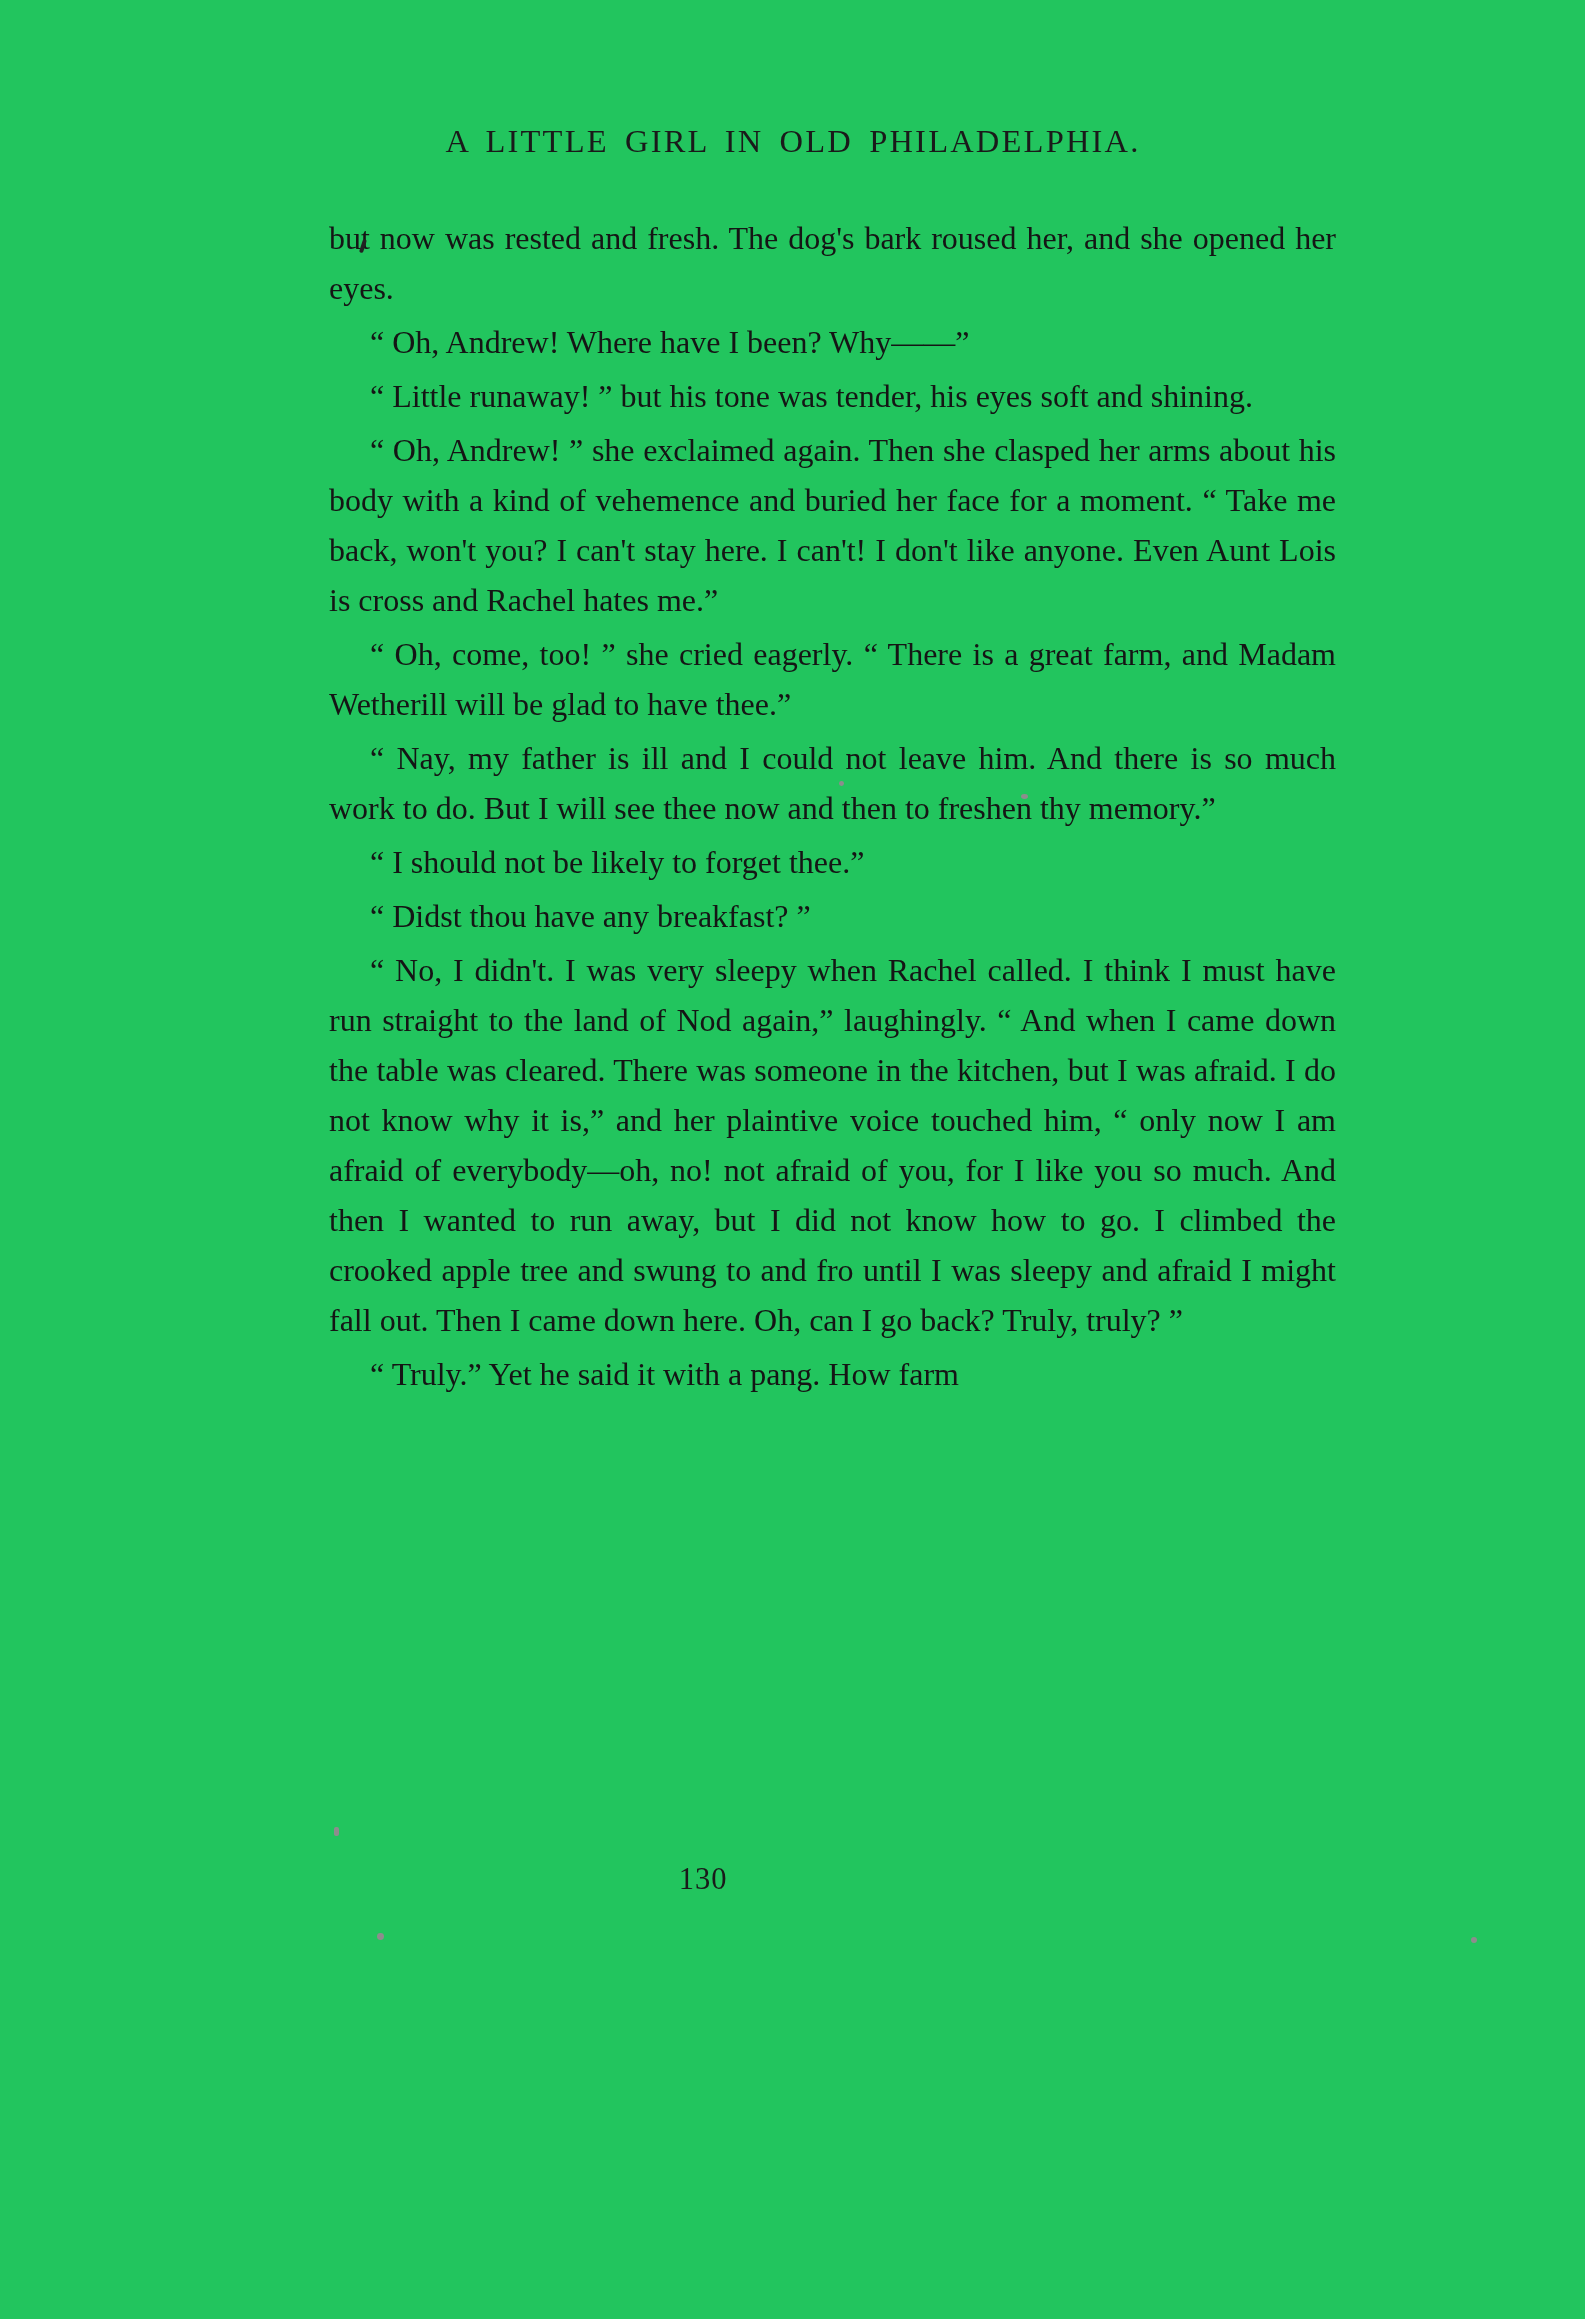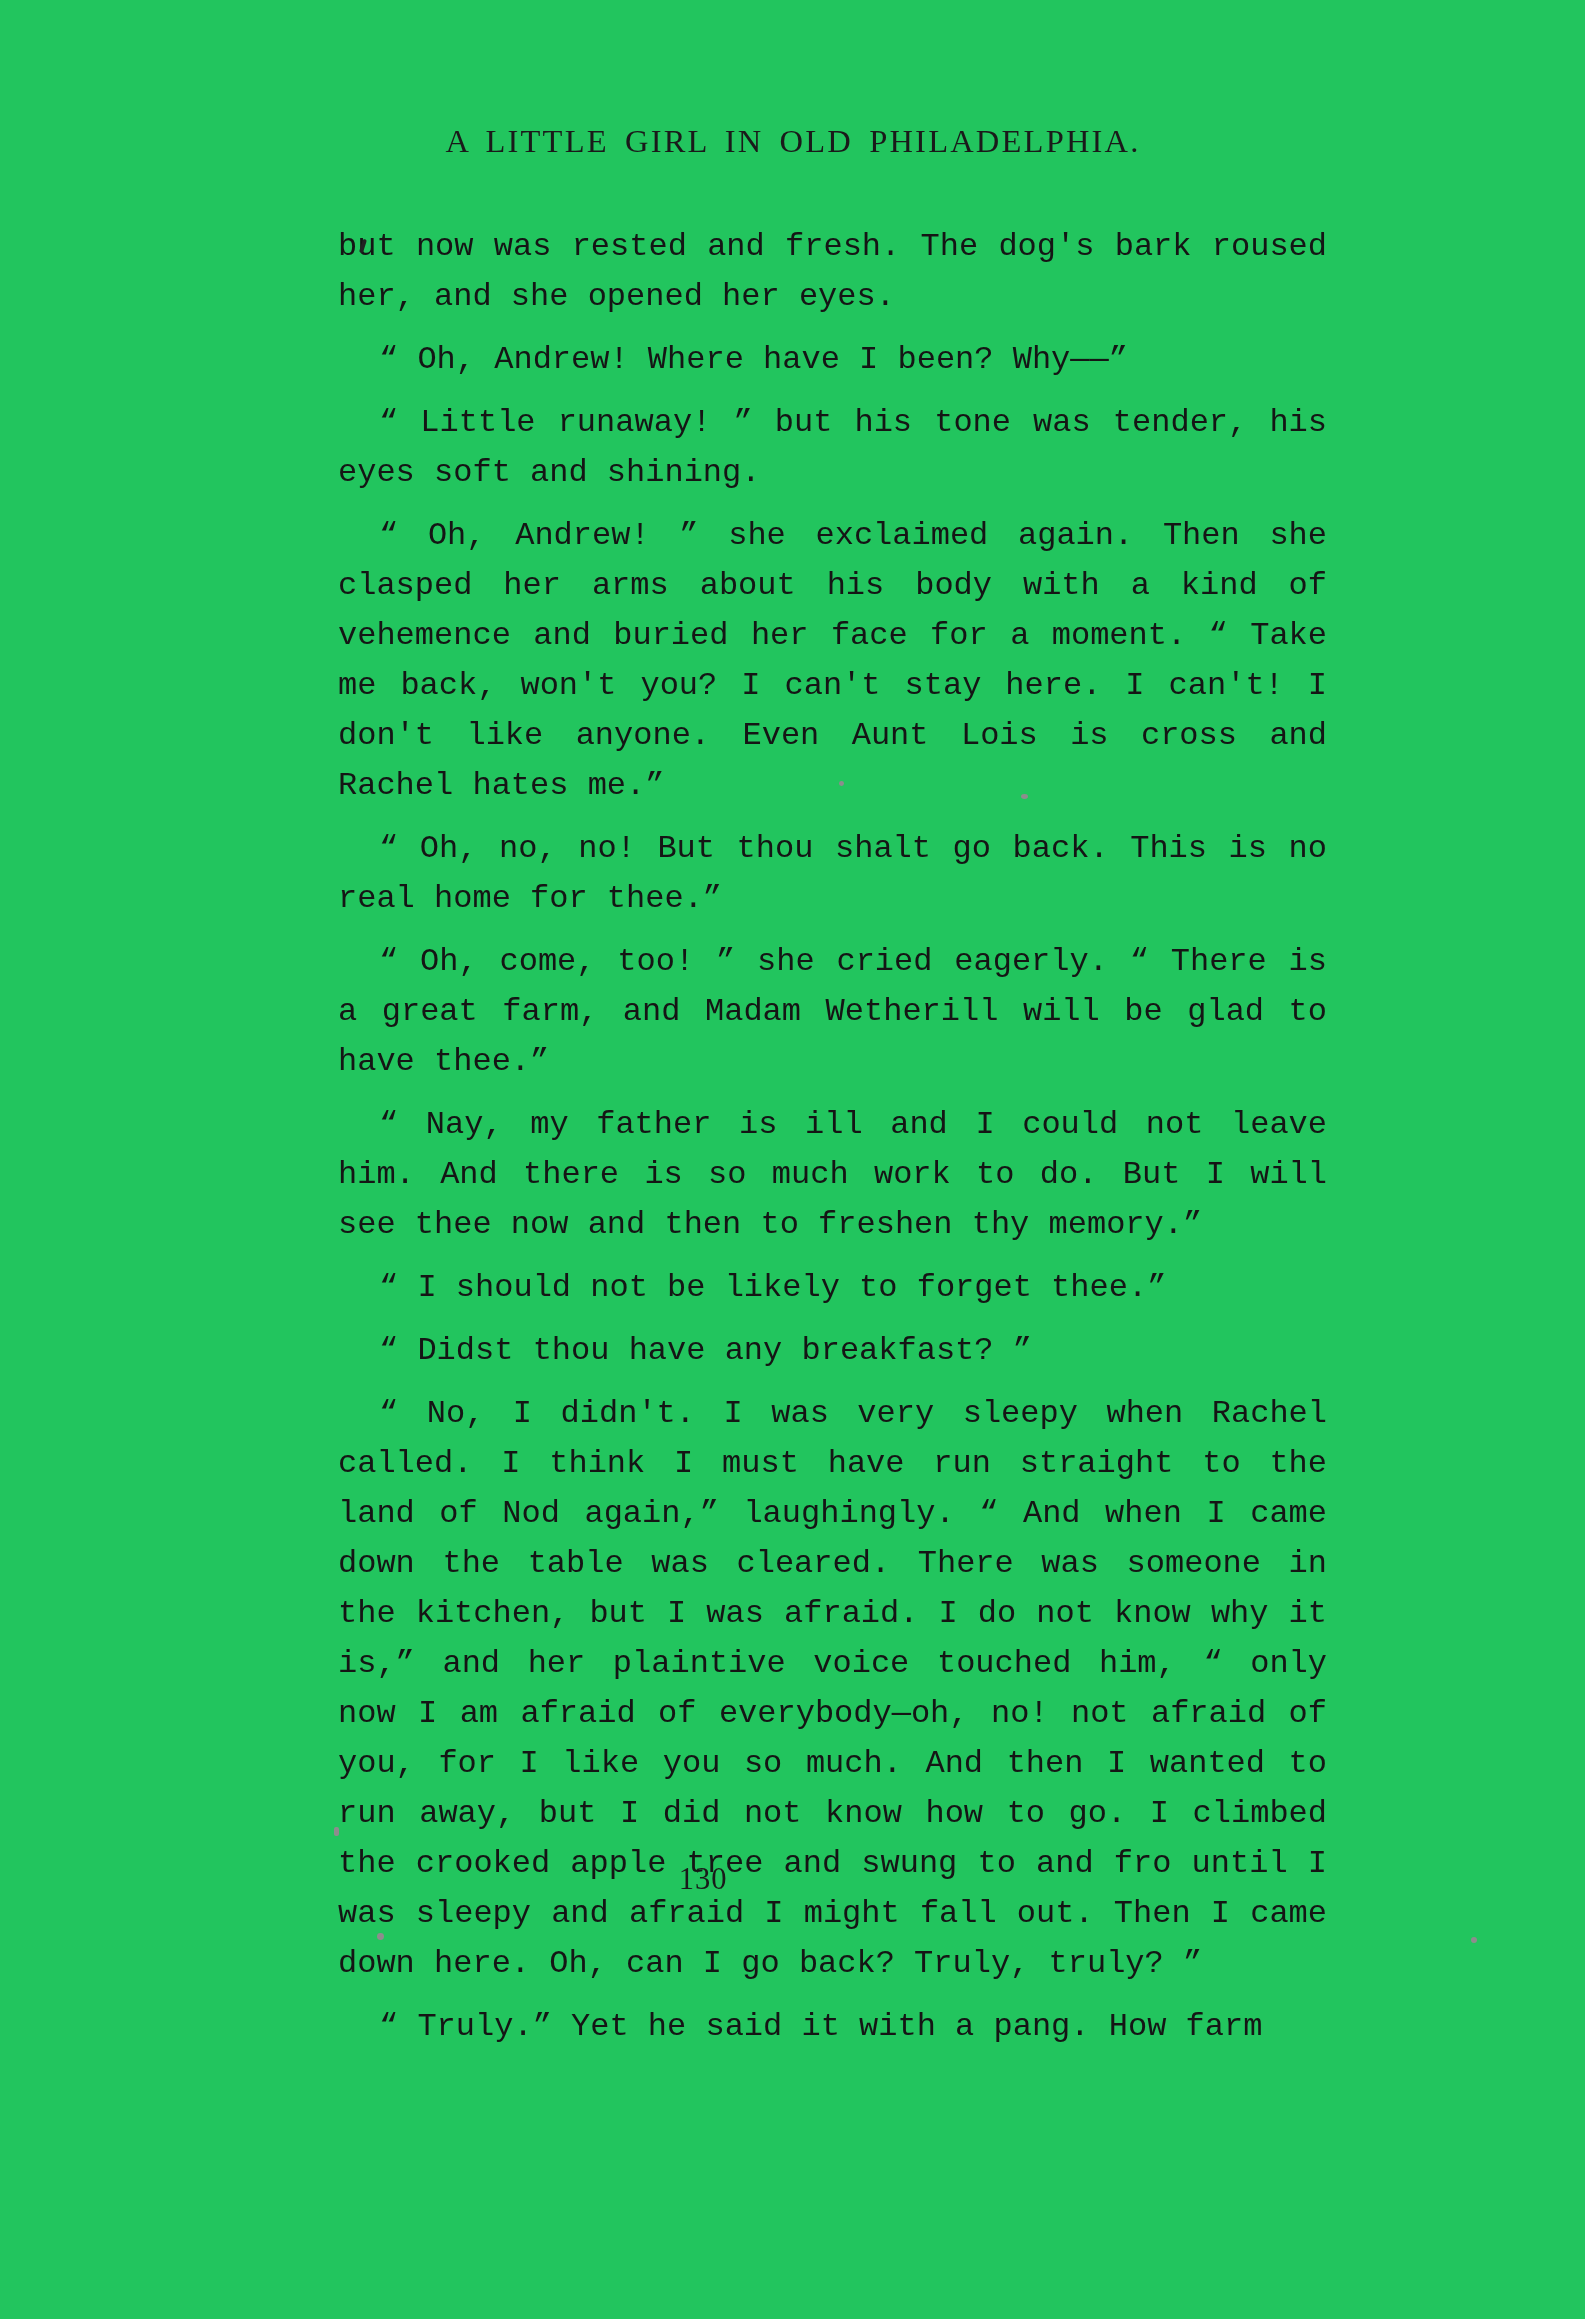--- a/index.html
+++ b/index.html
@@ -39,23 +39,22 @@
     position: absolute;
     left: 325px;
     top: 209px;
     width: 1015px;
     font-size: 32px;
     line-height: 50px;
     text-align: justify;
     color: #151515;
   }
   .textblock p {
-    margin: 13px;
+    margin: 4px;
     text-indent: 0;
-    font-family: Liberation Mono, monospace;
   }
   .textblock p.ind {
     text-indent: 41px;
   }
   .folio {
     position: absolute;
     left: 0;
     top: 1862px;
     width: 1406px;
     text-align: center;
@@ -89,21 +88,20 @@
 
 <div class="page">
 
   <div class="running-head">A LITTLE GIRL IN OLD PHILADELPHIA.</div>
 
   <div class="textblock">
     <p>but now was rested and fresh.   The dog's bark roused her, and she opened her eyes.</p>
     <p class="ind">“ Oh, Andrew!   Where have I been?   Why——”</p>
     <p class="ind">“ Little runaway! ” but his tone was tender, his eyes soft and shining.</p>
     <p class="ind">“ Oh, Andrew! ” she exclaimed again.   Then she clasped her arms about his body with a kind of vehemence and buried her face for a moment. “ Take me back, won't you?   I can't stay here.  I can't!   I don't like anyone.   Even Aunt Lois is cross and Rachel hates me.”</p>
-    <p class="ind">“ Oh, no, no!   But thou shalt go back.   This is no real home for thee.”</p>
     <p class="ind">“ Oh, come, too! ” she cried eagerly.   “ There is a great farm, and Madam Wetherill will be glad to have thee.”</p>
     <p class="ind">“ Nay, my father is ill and I could not leave him. And there is so much work to do.   But I will see thee now and then to freshen thy memory.”</p>
     <p class="ind">“ I should not be likely to forget thee.”</p>
     <p class="ind">“ Didst thou have any breakfast? ”</p>
     <p class="ind">“ No, I didn't.   I was very sleepy when Rachel called.   I think I must have run straight to the land of Nod again,” laughingly.   “ And when I came down the table was cleared.   There was someone in the kitchen, but I was afraid.   I do not know why it is,” and her plaintive voice touched him, “ only now I am afraid of everybody—oh, no! not afraid of you, for I like you so much.   And then I wanted to run away, but I did not know how to go.   I climbed the crooked apple tree and swung to and fro until I was sleepy and afraid I might fall out.   Then I came down here.   Oh, can I go back?   Truly, truly? ”</p>
     <p class="ind">“ Truly.”   Yet he said it with a pang.   How farm</p>
   </div>
 
   <div class="folio">130</div>
 

